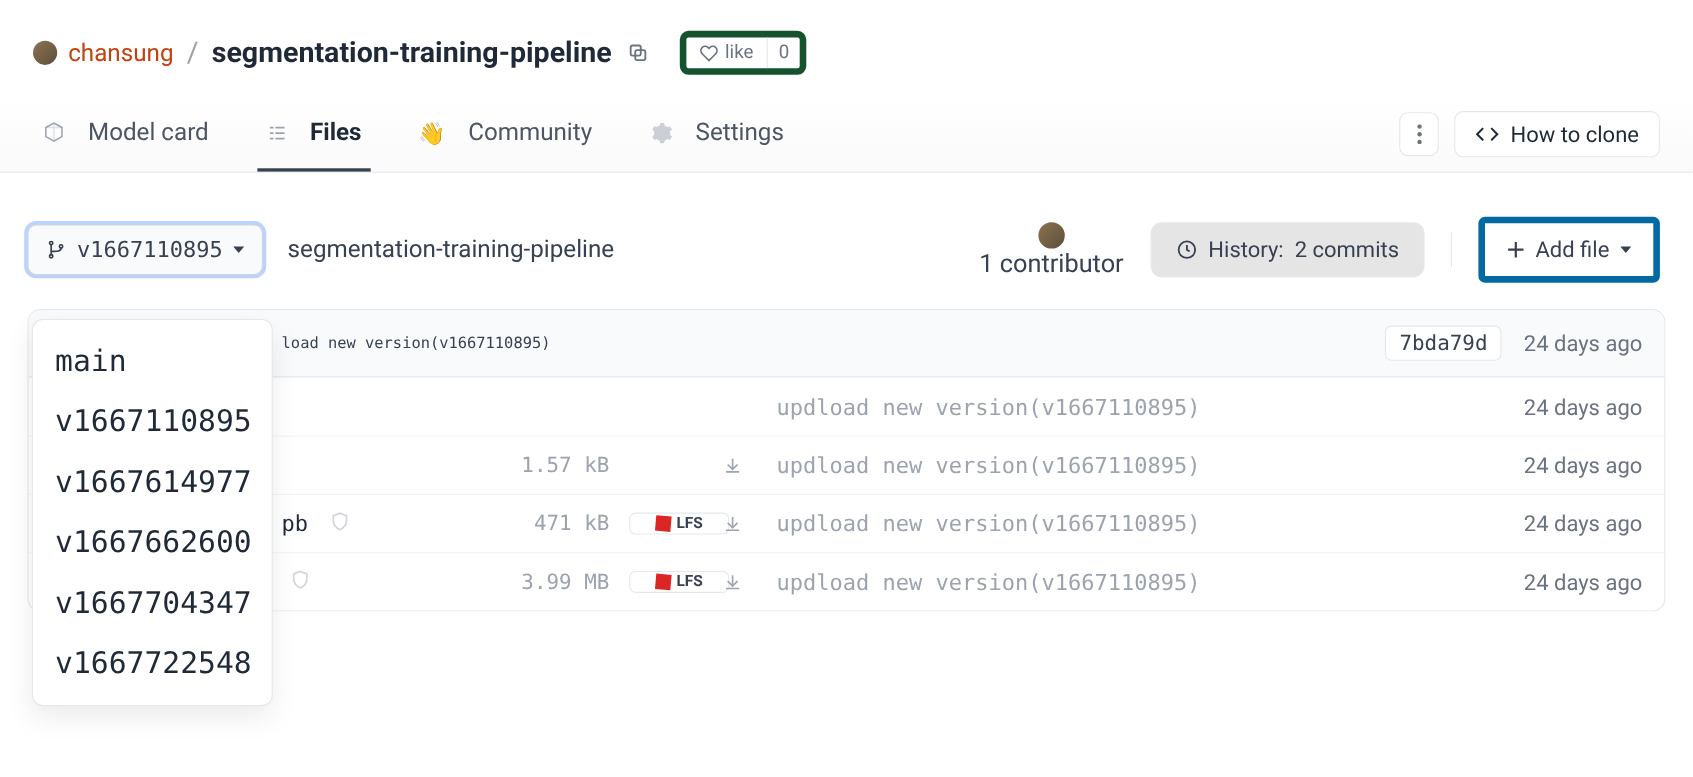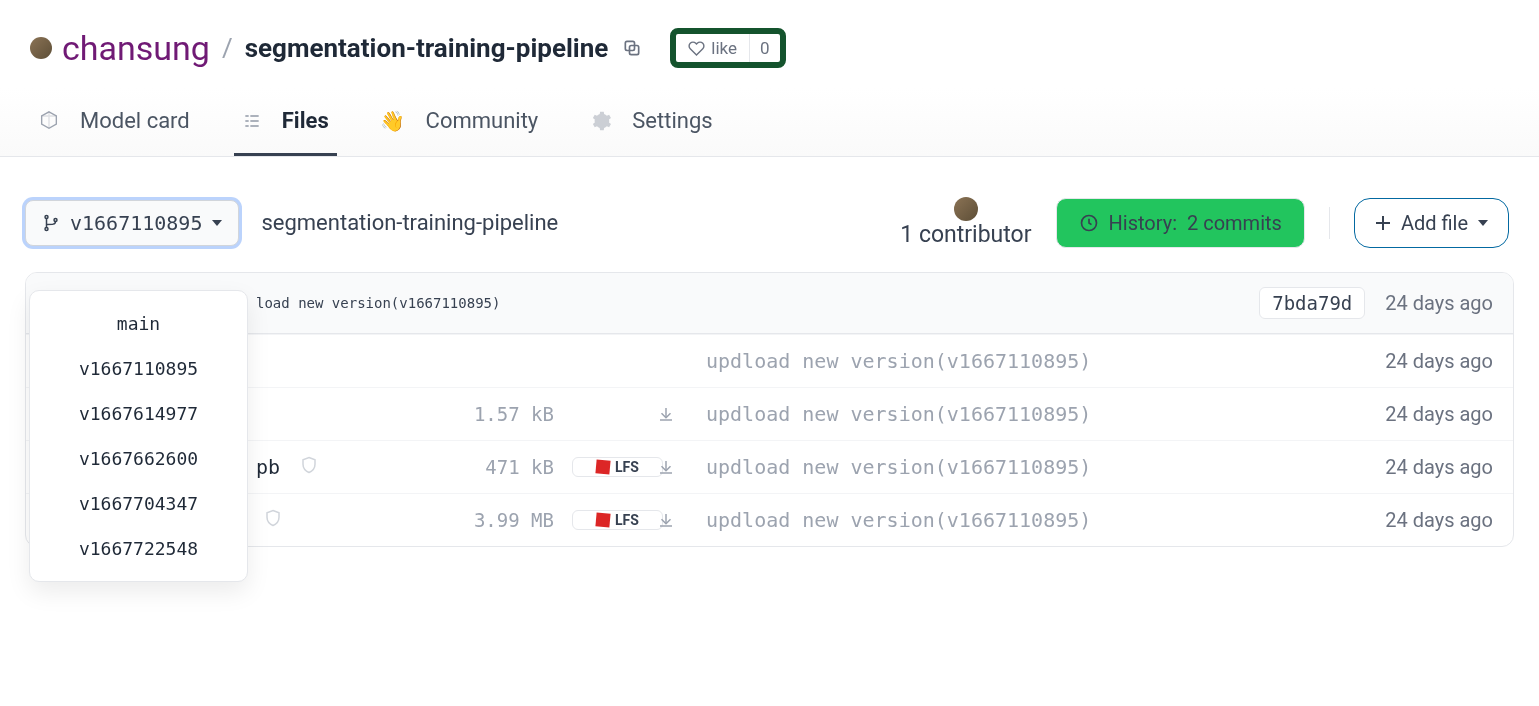--- a/index.html
+++ b/index.html
@@ -16,22 +16,22 @@
       gap: 10px;
     }
     .avatar {
       width: 22px;
       height: 22px;
       border-radius: 50%;
       background: linear-gradient(135deg, #8b7355 0%, #5d4e37 100%);
       flex-shrink: 0;
     }
     .owner-link {
-      font-size: 34px;
-      color: #701a75;
+      font-size: 22px;
+      color: #c2410c;
       font-weight: 400;
       cursor: pointer;
     }
     .slash {
       font-size: 26px;
       color: #9ca3af;
       margin: 0 2px;
     }
     .repo-name {
       font-size: 26px;
@@ -176,30 +176,30 @@
     .history-btn {
       border: 1px solid #e5e7eb;
       border-radius: 10px;
       padding: 12px 22px;
       font-size: 20px;
       display: inline-flex;
       align-items: center;
       gap: 10px;
       color: #374151;
       cursor: pointer;
-      background: #22c55e;
+      background: #e5e5e5;
     }
     .divider {
       width: 1px;
       height: 32px;
       background: #e5e7eb;
     }
     .addfile-btn {
-      border: 1px solid #0369a1;
-      border-radius: 16px;
+      border: 6px solid #0369a1;
+      border-radius: 6px;
       padding: 12px 20px;
       font-size: 20px;
       display: inline-flex;
       align-items: center;
       gap: 10px;
       color: #374151;
       cursor: pointer;
       background: #fff;
     }
     .dropdown {
@@ -209,25 +209,24 @@
       width: 219px;
       background: #fff;
       border: 1px solid #e5e7eb;
       border-radius: 10px;
       box-shadow: 0 10px 25px rgba(0,0,0,0.08);
       padding: 10px 0;
       z-index: 100;
     }
     .dropdown-item {
       padding: 12px 20px;
-      font-size: 18px;
+      font-size: 27px;
       color: #1f2937;
       cursor: pointer;
       font-family: ui-monospace, "SFMono-Regular", Consolas, monospace;
-      text-align: center;
     }
     .file-list {
       margin: 0 25px;
       border: 1px solid #e5e7eb;
       border-radius: 12px;
       overflow: hidden;
     }
     .commit-row {
       display: flex;
       align-items: center;
@@ -382,20 +381,36 @@
     <span>Community</span>
   </div>
   <div class="tab">
     <span class="tab-icon">
       <svg width="22" height="22" viewBox="0 0 24 24" fill="currentColor" opacity="0.5">
           <path d="M12 8a4 4 0 100 8 4 4 0 000-8zm8.94 4a7.97 7.97 0 00-.18-1.72l2.1-1.64-2-3.46-2.48.98a8.07 8.07 0 00-2.98-1.72L15 2h-4l-.4 2.44a8.07 8.07 0 00-2.98 1.72l-2.48-.98-2 3.46 2.1 1.64A7.97 7.97 0 005.06 12c0 .58.06 1.16.18 1.72l-2.1 1.64 2 3.46 2.48-.98a8.07 8.07 0 002.98 1.72L11 22h4l.4-2.44a8.07 8.07 0 002.98-1.72l2.48.98 2-3.46-2.1-1.64c.12-.56.18-1.14.18-1.72z"></path>
         </svg>
     </span>
     <span>Settings</span>
   </div>
+  <div class="right-actions">
+    <div class="dots-btn">
+      <svg width="5" height="18" viewBox="0 0 4 18" fill="currentColor">
+          <circle cx="2" cy="2" r="2"></circle>
+          <circle cx="2" cy="9" r="2"></circle>
+          <circle cx="2" cy="16" r="2"></circle>
+        </svg>
+    </div>
+    <div class="clone-btn">
+      <svg width="22" height="22" viewBox="0 0 24 24" fill="none" stroke="currentColor" stroke-width="2">
+          <polyline points="16 18 22 12 16 6"></polyline>
+          <polyline points="8 6 2 12 8 18"></polyline>
+        </svg>
+      <span>How to clone</span>
+    </div>
+  </div>
 </div>
 
 <div class="toolbar">
   <div class="branch-btn">
     <svg width="18" height="18" viewBox="0 0 24 24" fill="none" stroke="currentColor" stroke-width="2">
         <circle cx="6" cy="4" r="2"></circle>
         <circle cx="6" cy="20" r="2"></circle>
         <circle cx="18" cy="8" r="2"></circle>
         <path d="M6 6v12M18 10c0 4-4 4-12 4" stroke-linecap="round"></path>
       </svg>

